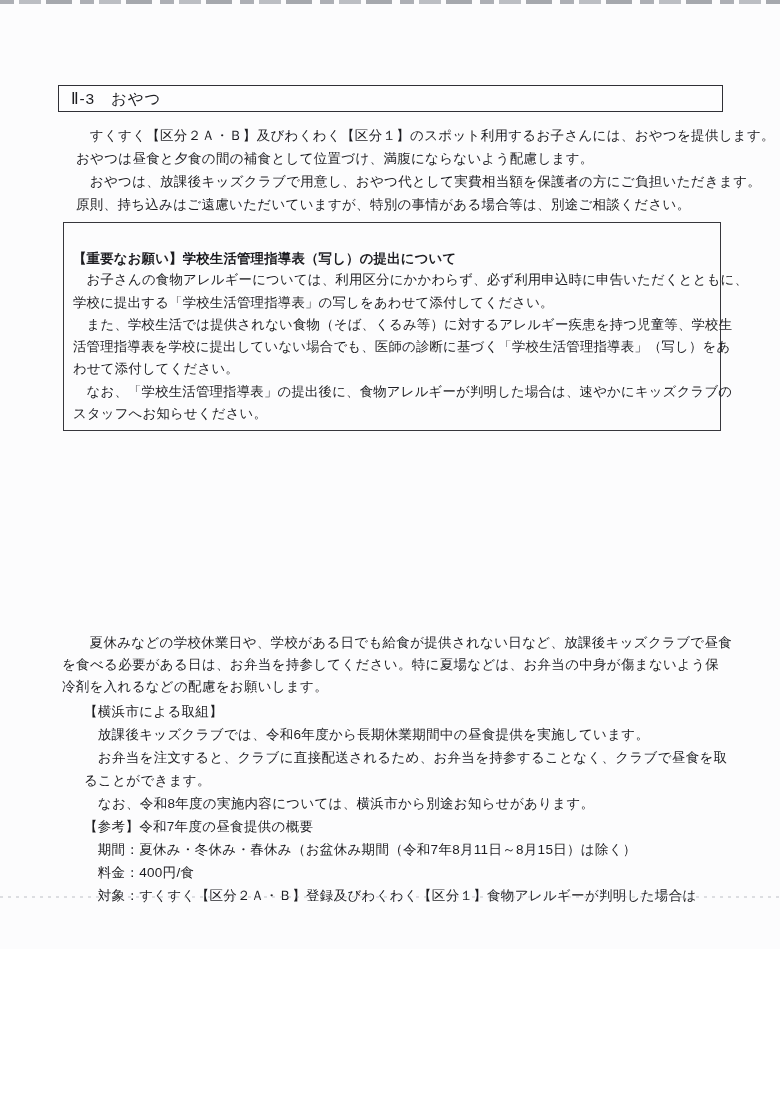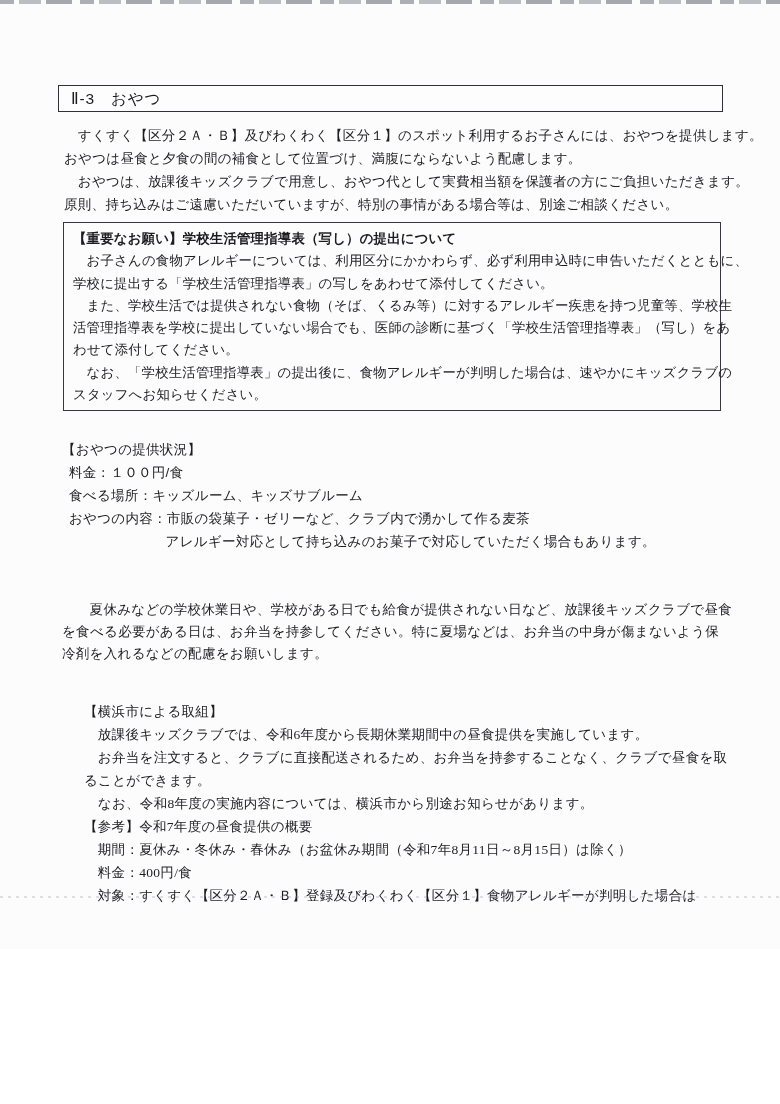--- a/index.html
+++ b/index.html
@@ -33,37 +33,37 @@
     border:1.6px solid #303036;
     background:#fdfdfe;
     font-size:15.5px; line-height:25px;
     padding-left:12px; letter-spacing:0.8px;
   }
   #sec1 { top:85px; }
   #sec2 { top:566px; }
 
   .body-text { font-size:13.5px; line-height:23px; letter-spacing:0.3px; }
 
-  #introA { left:64px; top:124px; }
+  #introA { left:76px; top:124px; }
 
   .imp-box {
     left:63px; top:222px; width:638px;
     border:1.6px solid #36363c;
     background:#fcfcfd;
     padding:5px 9px 4px 9px;
   }
-  .imp-box .ttl { font-weight:bold; font-size:13.4px; line-height:22.3px; letter-spacing:0.2px; }
-  .imp-box .bdy { font-size:13.4px; line-height:22.3px; letter-spacing:0.2px; }
+  .imp-box .ttl { font-weight:bold; font-size:13.4px; line-height:22.3px; letter-spacing:0.2px;margin-top:20px; }
+  .imp-box .bdy { font-size:13.4px; line-height:22.3px; letter-spacing:0.2px;font-family:Liberation Mono, monospace; }
 
   #provision { left:62px; top:438px; }
   #provision .dtl { margin-left:7px; }
 
-  #introB { left:62px; top:599px; line-height:22px; }
+  #introB { left:62px; top:632px; line-height:22px; }
 
-  #initiative { left:84px; top:700px;font-family:Liberation Serif, serif; }
+  #initiative { left:84px; top:700px; }
 
   #pagenum {
     top:1044px; left:0; width:100%;
     text-align:right;
     font-family:"Liberation Serif","DejaVu Serif",serif;
     font-size:14.5px; letter-spacing:9px; text-indent:9px;
     color:#26262a;
   }
 </style>
 </head>
@@ -84,27 +84,20 @@
     <div class="ttl pre">【重要なお願い】学校生活管理指導表（写し）の提出について</div>
     <div class="bdy pre">　お子さんの食物アレルギーについては、利用区分にかかわらず、必ず利用申込時に申告いただくとともに、
 学校に提出する「学校生活管理指導表」の写しをあわせて添付してください。
 　また、学校生活では提供されない食物（そば、くるみ等）に対するアレルギー疾患を持つ児童等、学校生
 活管理指導表を学校に提出していない場合でも、医師の診断に基づく「学校生活管理指導表」（写し）をあ
 わせて添付してください。
 　なお、「学校生活管理指導表」の提出後に、食物アレルギーが判明した場合は、速やかにキッズクラブの
 スタッフへお知らせください。</div>
   </div>
 
-  <div class="abs body-text" id="provision">
-    <div class="pre">【おやつの提供状況】</div>
-    <div class="pre dtl">料金：１００円/食
-食べる場所：キッズルーム、キッズサブルーム
-おやつの内容：市販の袋菓子・ゼリーなど、クラブ内で湧かして作る麦茶
-　　　　　　　アレルギー対応として持ち込みのお菓子で対応していただく場合もあります。</div>
-  </div>
 
 
   <div class="abs body-text pre" id="introB">　　夏休みなどの学校休業日や、学校がある日でも給食が提供されない日など、放課後キッズクラブで昼食
 を食べる必要がある日は、お弁当を持参してください。特に夏場などは、お弁当の中身が傷まないよう保
 冷剤を入れるなどの配慮をお願いします。</div>
 
   <div class="abs body-text" id="initiative">
     <div class="pre">【横浜市による取組】</div>
     <div class="pre">　放課後キッズクラブでは、令和6年度から長期休業期間中の昼食提供を実施しています。
 　お弁当を注文すると、クラブに直接配送されるため、お弁当を持参することなく、クラブで昼食を取

